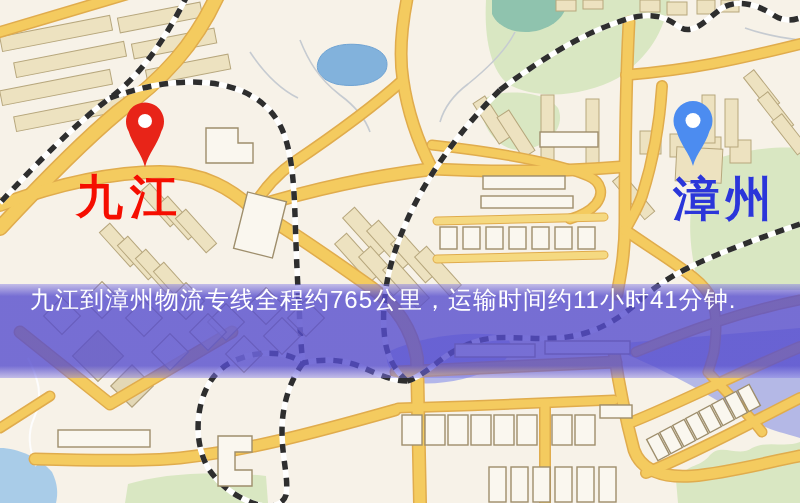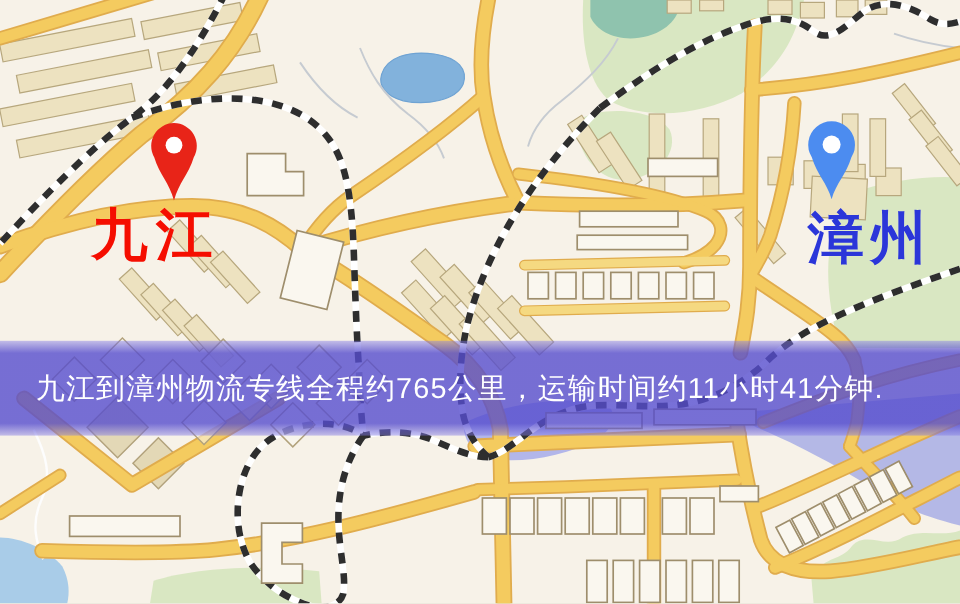--- a/index.html
+++ b/index.html
@@ -4,24 +4,24 @@
 <style>
   html,body{margin:0;padding:0;background:#e8e4da;}
   .viewport{position:relative;width:800px;height:503px;overflow:hidden;
             font-family:"Liberation Sans", sans-serif;background:#F7F2E8;}
   .viewport svg{position:absolute;left:0;top:0;}
   .marker-label{position:absolute;font-family:"Liberation Serif","DejaVu Serif",serif;
                 font-weight:bold;font-size:47px;line-height:1;white-space:nowrap;
                 text-shadow:0 0 1px rgba(255,255,255,.4);}
   .label-origin{left:76px;top:174px;color:#F50E00;letter-spacing:7px;}
   .label-dest{left:637px;top:176px;color:#2B36D9;letter-spacing:5px;font-weight:600;margin-left:36px;}
-  .banner{position:absolute;left:0;top:284px;width:800px;height:79px;
+  .banner{position:absolute;left:0;top:284px;width:800px;height:94px;
           background:linear-gradient(180deg, rgba(132,124,230,0.45) 0%, rgba(86,77,206,0.80) 13%,
                      rgba(86,77,206,0.80) 87%, rgba(132,124,230,0.45) 100%);
-          display:flex;align-items:center;box-sizing:border-box;padding-left:30px;}
+          display:flex;box-sizing:border-box;padding-left:30px;}
   .banner-text{color:#FFFFFF;font-size:24px;letter-spacing:1px;font-weight:500;
                font-family:"Liberation Sans","DejaVu Sans",sans-serif;}
   
   .park{fill:#D9E7C2;stroke:none;}
   .bldgA{fill:#EDE2C0;stroke:#B7A77D;stroke-width:1;}
   .bldgB{fill:#FAF7EF;stroke:#9E8E6C;stroke-width:1.4;}
   .diamond{fill:rgba(250,247,239,0.55);stroke:#B2A27C;stroke-width:1.2;}
   .dotted{fill:#E3D8B6;stroke:#B2A27C;stroke-width:1.2;}
   .casing{fill:none;stroke:#E0AC4D;stroke-linecap:round;stroke-linejoin:round;}
   .roadfill{fill:none;stroke:#F4CB5F;stroke-linecap:round;stroke-linejoin:round;}

